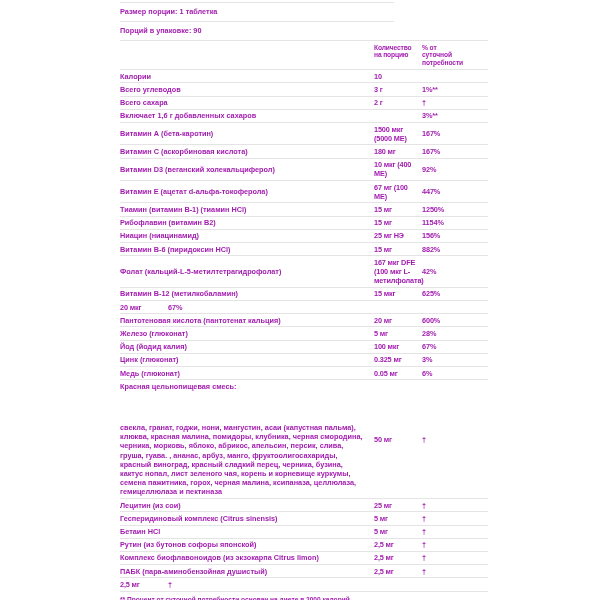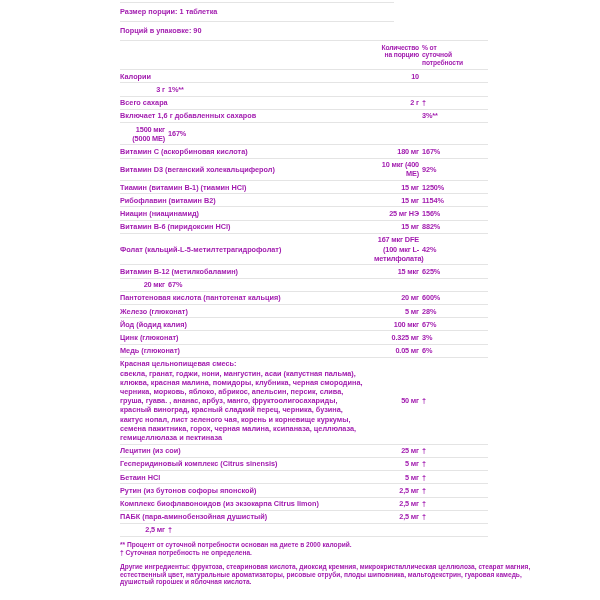--- a/index.html
+++ b/index.html
@@ -18,23 +18,23 @@
     width:368px; display:flex;
     border-top:1px solid #e4e4e4; border-bottom:1px solid #e4e4e4;
     padding:3px 0; font-size:6.7px; line-height:7.4px;
   }
   .row {
     width:368px; display:flex; align-items:center;
     border-bottom:1px solid #e4e4e4;
     padding:1.5px 0; font-size:7.3px; line-height:9.2px;
   }
   .c-label { width:254px; padding-right:10px; }
-  .c-amt   { width:48px; padding-right:3px; letter-spacing:-0.15px;text-align:right; }
+  .c-amt   { width:48px; padding-right:3px; letter-spacing:-0.15px; }
   .c-dv    { width:46px; letter-spacing:-0.1px; }
-  .desc    { font-weight:700; }
+  .desc    { font-weight:700;margin-top:32px; }
   .footnotes { margin-top:4px; font-size:6.6px; line-height:7.8px; width:412px; }
   .para      { margin-top:6px; font-size:6.6px; line-height:7.8px; width:412px; }
 </style>
 </head>
 <body>
 
 <div class="panel">
 
   <div class="srow">
     <span>Размер порции: 1 таблетка</span>
@@ -50,48 +50,55 @@
     <div class="c-dv">% от суточной потребности</div>
   </div>
 
   <div id="rows">
       <div class="row">
         <div class="c-label">Калории</div>
         <div class="c-amt">10</div>
         <div class="c-dv"></div>
       </div>
       <div class="row">
+        <div class="c-label">Всего углеводов</div>
         <div class="c-amt">3 г</div>
         <div class="c-dv">1%**</div>
       </div>
       <div class="row">
         <div class="c-label">Всего сахара</div>
         <div class="c-amt">2 г</div>
         <div class="c-dv">†</div>
       </div>
       <div class="row">
         <div class="c-label">Включает 1,6 г добавленных сахаров</div>
         <div class="c-amt"></div>
         <div class="c-dv">3%**</div>
       </div>
       <div class="row">
+        <div class="c-label">Витамин А (бета-каротин)</div>
         <div class="c-amt">1500 мкг (5000 МЕ)</div>
         <div class="c-dv">167%</div>
       </div>
       <div class="row">
         <div class="c-label">Витамин C (аскорбиновая кислота)</div>
         <div class="c-amt">180 мг</div>
         <div class="c-dv">167%</div>
       </div>
       <div class="row">
         <div class="c-label">Витамин D3 (веганский холекальциферол)</div>
         <div class="c-amt">10 мкг (400 МЕ)</div>
         <div class="c-dv">92%</div>
       </div>
       <div class="row">
+        <div class="c-label">Витамин E (ацетат d-альфа-токоферола)</div>
+        <div class="c-amt">67 мг (100 МЕ)</div>
+        <div class="c-dv">447%</div>
+      </div>
+      <div class="row">
         <div class="c-label">Тиамин (витамин B-1) (тиамин HCl)</div>
         <div class="c-amt">15 мг</div>
         <div class="c-dv">1250%</div>
       </div>
       <div class="row">
         <div class="c-label">Рибофлавин (витамин B2)</div>
         <div class="c-amt">15 мг</div>
         <div class="c-dv">1154%</div>
       </div>
       <div class="row">

